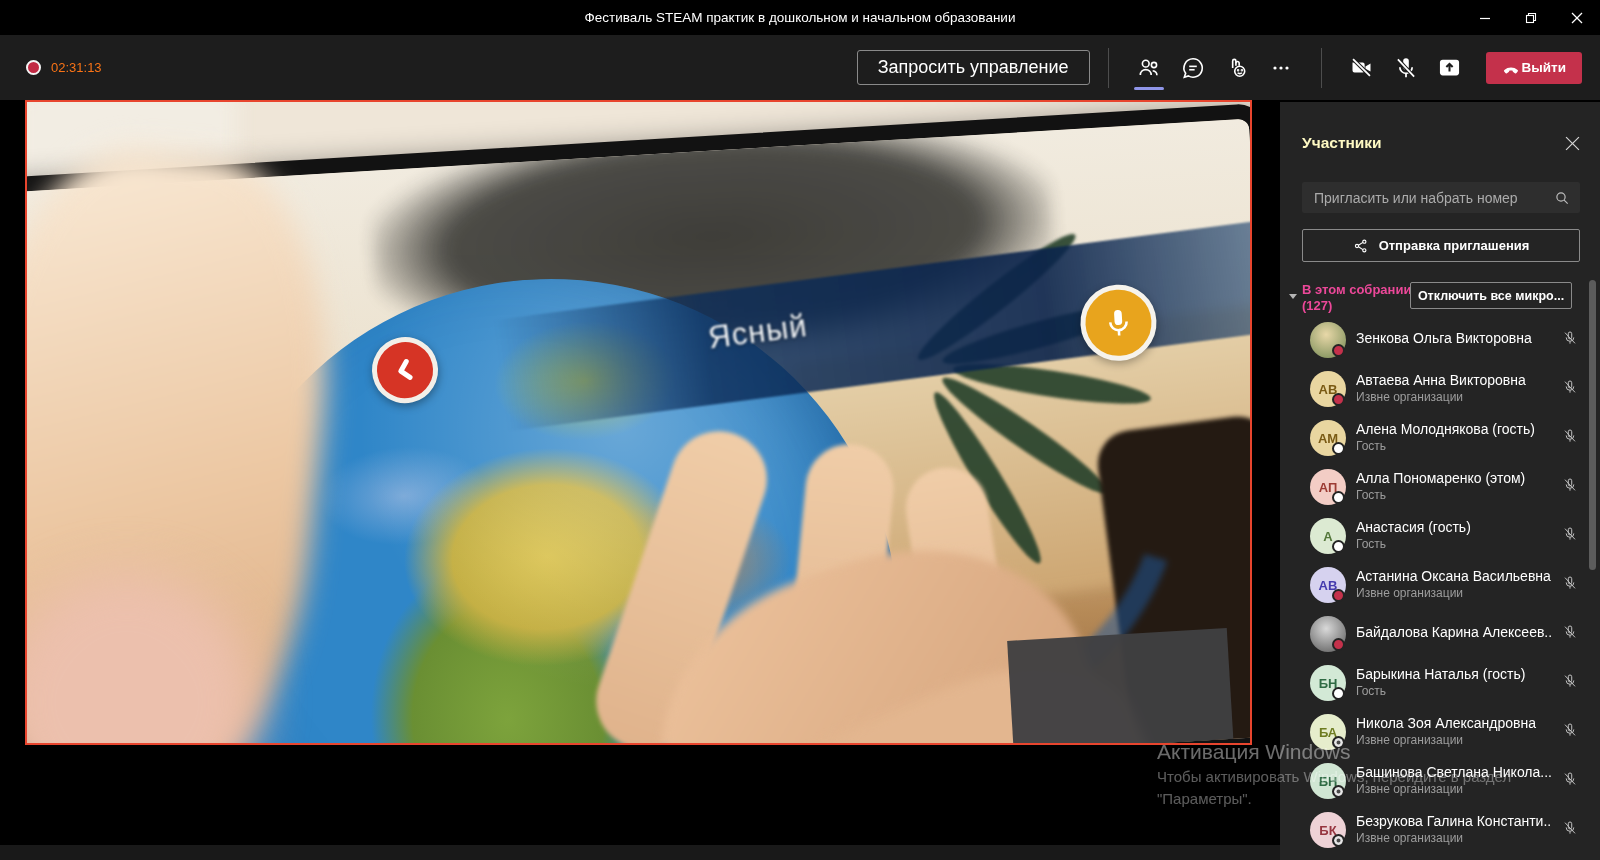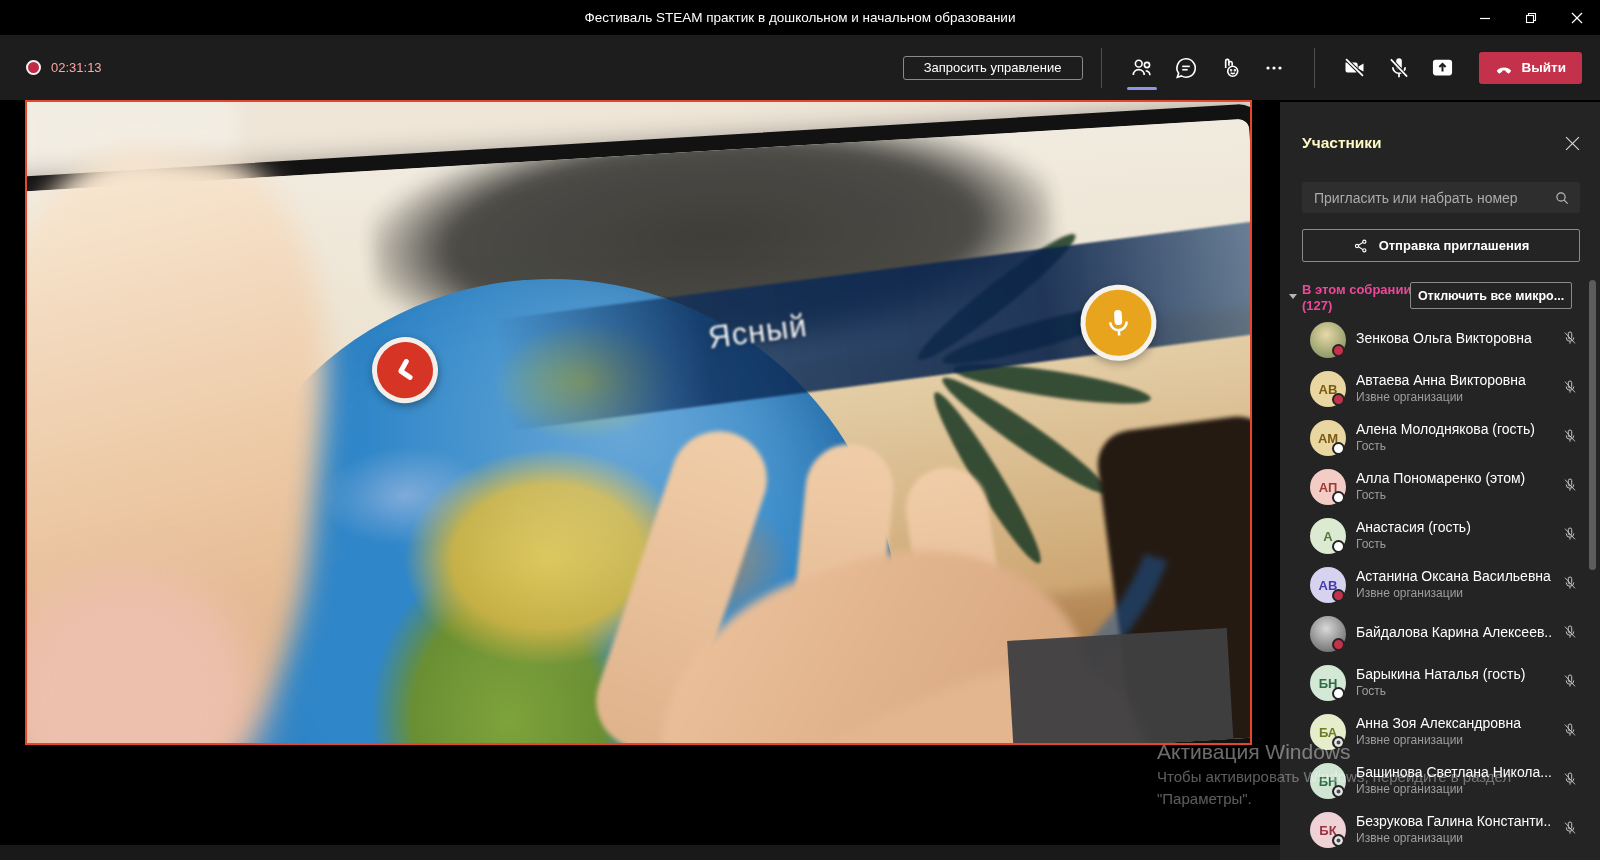--- a/index.html
+++ b/index.html
@@ -9,27 +9,27 @@
   
   .titlebar{position:absolute;left:0;top:0;width:1600px;height:35px;background:#000;}
   .tb-title{position:absolute;left:0;right:0;top:0;height:35px;line-height:35px;text-align:center;font-size:13.5px;color:#fff;}
   .wcs{position:absolute;right:0;top:0;height:35px;display:flex;}
   .wc{width:46px;height:35px;display:flex;align-items:center;justify-content:center;color:#fff;}
 
   
   .toolbar{position:absolute;left:0;top:35px;width:1600px;height:65px;background:#1d1d1d;}
   .rec{position:absolute;left:26px;top:0;height:65px;display:flex;align-items:center;gap:10px;}
   .rec-ico{width:15px;height:15px;border-radius:50%;border:2px solid #f5f5f5;background:#c22a44;}
-  .rec-time{font-size:13px;color:#fca5a5;text-align:center;}
+  .rec-time{font-size:13px;color:#f97316;text-align:center;}
   .tb-right{position:absolute;right:18px;top:0;height:65px;display:flex;align-items:center;}
-  .btn-ghost{height:24px;padding:0 20px;border:1px solid #8a8a8a;border-radius:3px;background:transparent;color:#fff;font-size:13px;display:flex;align-items:center;text-align:right;}
+  .btn-ghost{height:35px;padding:0 20px;border:1px solid #8a8a8a;border-radius:3px;background:transparent;color:#fff;font-size:18px;display:flex;align-items:center;text-align:right;}
   .tb-div{width:1px;height:40px;background:#4d4d4d;margin:0 18px;}
   .tb-ico{position:relative;width:44px;height:44px;display:flex;align-items:center;justify-content:center;}
   .active-underline{position:absolute;left:7px;bottom:0px;width:30px;height:3px;border-radius:2px;background:#8f95e8;}
-  .btn-leave{height:32px;margin-left:14px;padding:0 16px;border-radius:3px;background:#c4314b;color:#fff;font-size:13.5px;font-weight:bold;display:flex;align-items:center;gap:9px;}
+  .btn-leave{height:32px;margin-left:14px;padding:0 16px;border-radius:3px;background:#c4314b;color:#fff;font-size:13.5px;font-weight:bold;display:flex;align-items:center;gap:2px;}
 
   
   .stage{position:absolute;left:0;top:100px;width:1280px;height:760px;background:#000;}
   .video{position:absolute;left:25px;top:0;width:1227px;height:645px;background:#efe6d8;border:2px solid #e8452e;overflow:hidden;}
   .wall-tl{position:absolute;left:-10px;top:-10px;width:220px;height:170px;background:#f2ede3;filter:blur(10px);}
   .tablet{position:absolute;left:-16px;top:38px;width:1272px;height:648px;border:15px solid #121212;border-radius:26px;background:#e9dfcf;transform:rotate(-3.4deg);overflow:hidden;box-shadow:0 6px 30px rgba(0,0,0,.45);}
   .scr-bg{position:absolute;inset:0;background:linear-gradient(180deg,#f1ebdf 0%,#ece2cf 34%,#dcc29b 56%,#b68a57 78%,#8f6238 100%);}
   .floor{position:absolute;left:-40px;bottom:-30px;width:560px;height:210px;background:#6e5638;filter:blur(14px);opacity:.8;}
   .dark-blob{position:absolute;left:360px;top:-30px;width:680px;height:230px;background:radial-gradient(ellipse at 50% 50%,#2b2b28 0%,#3a3a36 55%,rgba(58,58,54,0) 75%);filter:blur(8px);opacity:.9;}
   .desk{position:absolute;right:-60px;top:200px;width:520px;height:260px;background:linear-gradient(180deg,#e6d2ac,#cda672);transform:rotate(-4deg);filter:blur(6px);}
@@ -381,21 +381,21 @@
           <div class="p-mic"><svg width="16" height="16" viewBox="0 0 24 24">
               <rect x="9.4" y="3" width="5.2" height="10.4" rx="2.6" fill="none" stroke="#c3c3c3" stroke-width="1.5"></rect>
               <path d="M6.3 11.2a5.7 5.7 0 0 0 11.4 0" fill="none" stroke="#c3c3c3" stroke-width="1.5"></path>
               <line x1="12" y1="17" x2="12" y2="20.5" stroke="#c3c3c3" stroke-width="1.5"></line>
               <line x1="4.5" y1="4" x2="19.5" y2="20" stroke="#c3c3c3" stroke-width="1.5"></line>
             </svg></div>
         </div>
         <div class="p-row">
           <div class="avatar" style="background: rgb(230, 237, 204); color: rgb(110, 124, 33);">БА</div>
           <div class="badge away"></div>
-          <div class="p-name">Анна Зоя Александровна</div>
+          <div class="p-name">Никола Зоя Александровна</div>
           <div class="p-sub">Извне организации</div>
           <div class="p-mic"><svg width="16" height="16" viewBox="0 0 24 24">
               <rect x="9.4" y="3" width="5.2" height="10.4" rx="2.6" fill="none" stroke="#c3c3c3" stroke-width="1.5"></rect>
               <path d="M6.3 11.2a5.7 5.7 0 0 0 11.4 0" fill="none" stroke="#c3c3c3" stroke-width="1.5"></path>
               <line x1="12" y1="17" x2="12" y2="20.5" stroke="#c3c3c3" stroke-width="1.5"></line>
               <line x1="4.5" y1="4" x2="19.5" y2="20" stroke="#c3c3c3" stroke-width="1.5"></line>
             </svg></div>
         </div>
         <div class="p-row">
           <div class="avatar" style="background: rgb(208, 230, 211); color: rgb(47, 107, 68);">БН</div>

